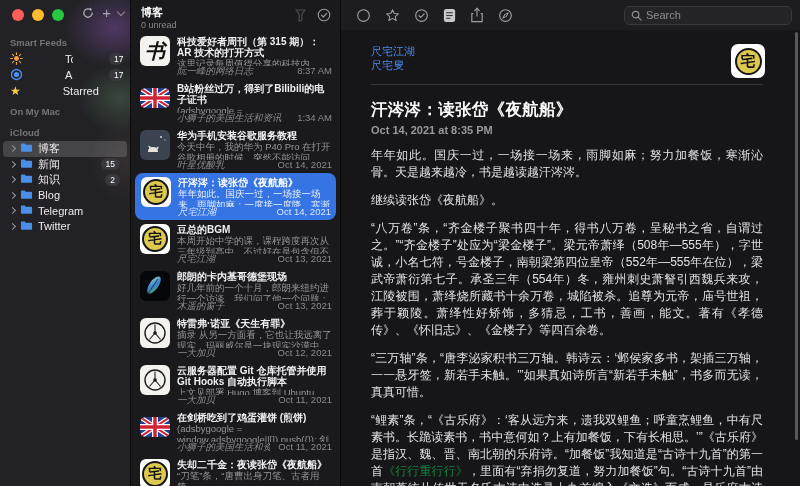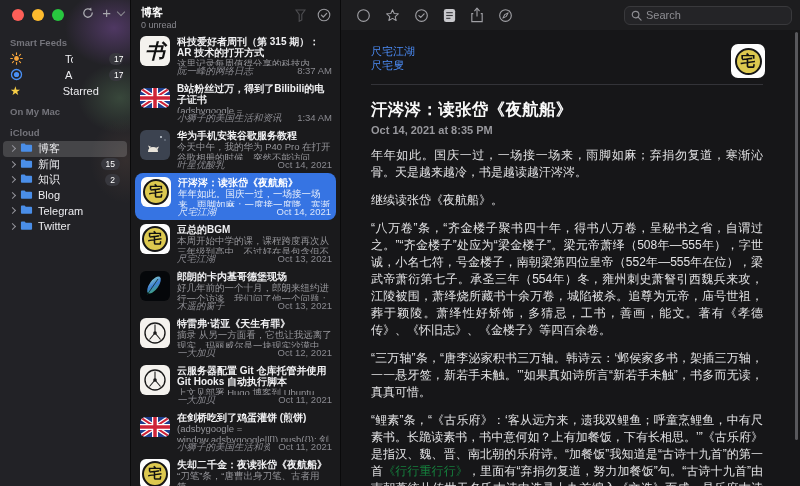--- a/index.html
+++ b/index.html
@@ -480,21 +480,21 @@
         <div>尺宅叟</div>
       </div>
       <div class="avatar">
         <span class="zhai-disc">宅</span>
       </div>
       <div class="a-divider"></div>
       <div class="a-title">汗涔涔：读张岱《夜航船》</div>
       <div class="a-date">Oct 14, 2021 at 8:35 PM</div>
 
       <div class="a-body">
-        <p>年年如此。国庆一过，一场接一场来，雨脚如麻；弃捐勿复道，寒渐沁骨。天是越来越冷，书是越读越汗涔涔。</p>
+        <p>年年如此。国庆一过，一场接一场来，雨脚如麻；努力加餐饭，寒渐沁骨。天是越来越冷，书是越读越汗涔涔。</p>
         <p>继续读张岱《夜航船》。</p>
         <p>“八万卷”条，“齐金楼子聚书四十年，得书八万卷，呈秘书之省，自谓过之。”“齐金楼子”处应为“梁金楼子”。梁元帝萧绎（508年—555年），字世诚，小名七符，号金楼子，南朝梁第四位皇帝（552年—555年在位），梁武帝萧衍第七子。承圣三年（554年）冬，雍州刺史萧詧引西魏兵来攻，江陵被围，萧绎烧所藏书十余万卷，城陷被杀。追尊为元帝，庙号世祖，葬于颖陵。萧绎性好矫饰，多猜忌，工书，善画，能文。著有《孝德传》、《怀旧志》、《金楼子》等四百余卷。</p>
         <p>“三万轴”条，“唐李泌家积书三万轴。韩诗云：‘邺侯家多书，架插三万轴，一一悬牙签，新若手未触。’”如果真如诗所言“新若手未触”，书多而无读，真真可惜。</p>
         <p><span>“鲤素”条，“《古乐府》：‘客从远方来，遗我双鲤鱼；呼童烹鲤鱼，中有尺素书。长跪读素书，书中意何如？上有加餐饭，下有长相思。’”《古乐府》是指汉、魏、晋、南北朝的乐府诗。“加餐饭”我知道是“古诗十九首”的第一首</span><span class="lnk">《行行重行行》</span><span>，里面有“弃捐勿复道，努力加餐饭”句。“古诗十九首”由南朝萧统从传世无名氏古诗中选录十九首编入《文选》而成，是乐府古诗文人化的显著标志，之前曾在中学部，一个学期里我一周讲一首，一个学期正好讲完“</span></p>
       </div>
     </div>
     <div class="a-scrollbar"></div>
   </div>
 
 </div>

